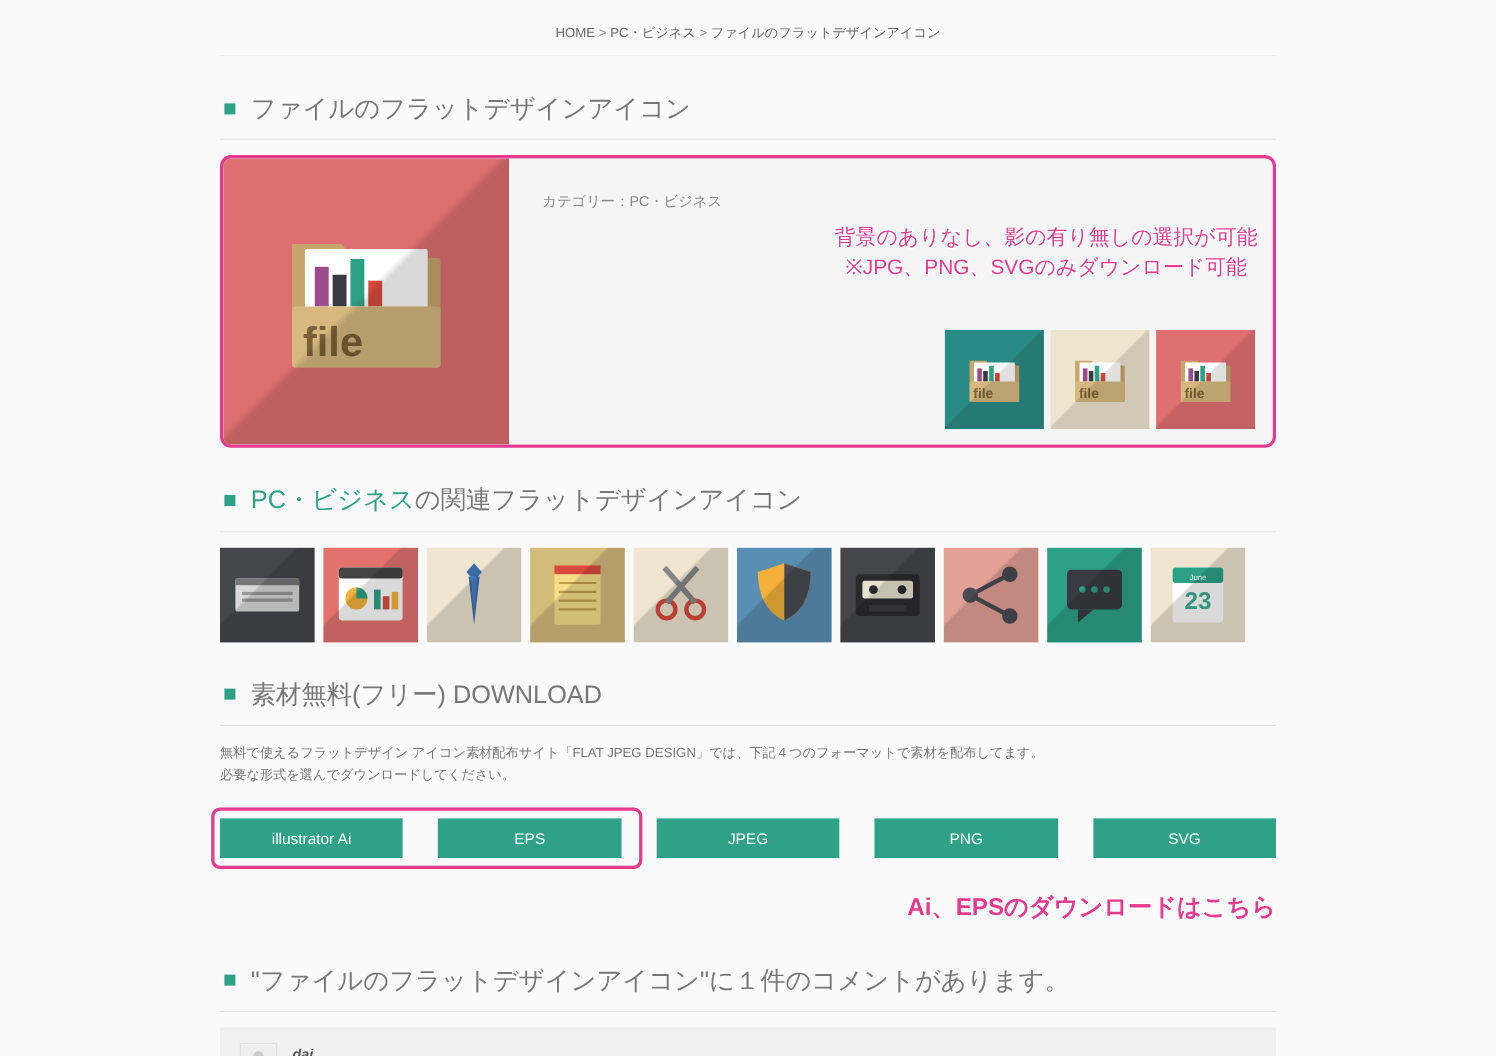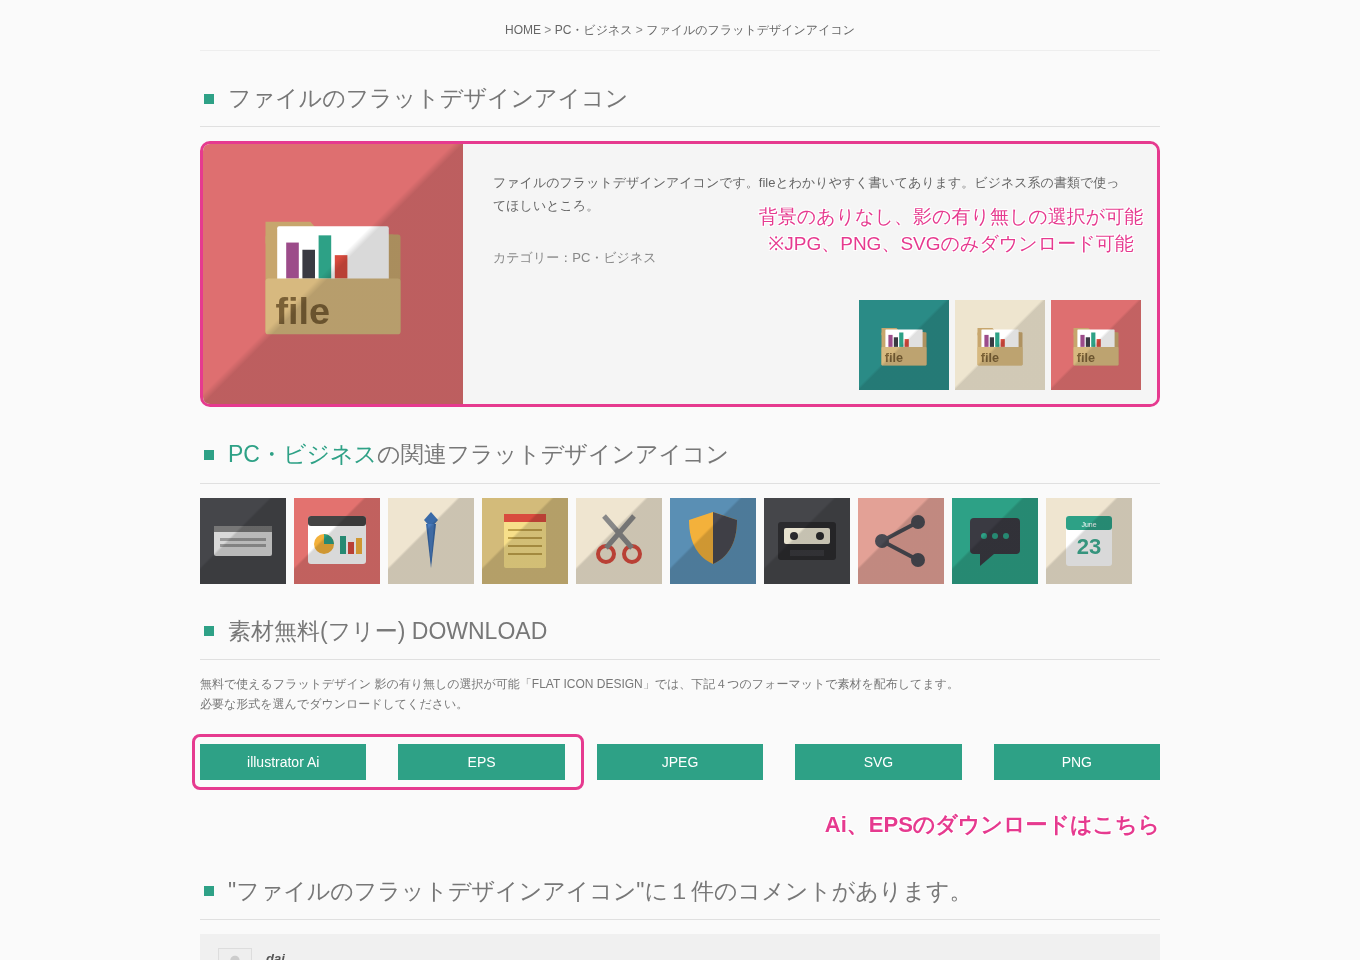--- a/index.html
+++ b/index.html
@@ -150,21 +150,20 @@
 
     <rect fill="#d7b97f" x="35" y="118" width="150" height="62" rx="3"></rect>
 
     <text x="46" y="168" font-family="Arial Black, Arial, sans-serif" font-weight="900" font-size="42" fill="#7b6136">file</text>
   </g>
 </svg></div>
         <div class="sweep-big"></div>
       </div>
     </div>
     <div class="hero-right">
-      <p class="hero-desc">ファイルのフラットデザインアイコンです。fileとわかりやすく書いてあります。ビジネス系の書類で使ってほしいところ。</p>
 
 
       <div class="cat-row">
         <span>カテゴリー：</span><span>PC・ビジネス</span>
       </div>
 
       <div class="variant-row">
         <a href="#" class="thumb t1">
             <div class="folder-wrap small"><svg style="" width="220" height="220" viewBox="0 0 220 220">
   <g>
@@ -312,31 +311,31 @@
           <text x="43" y="29" font-size="7" text-anchor="middle" fill="#fff" font-family="Arial">June</text>
           <text x="43" y="56" font-size="22" text-anchor="middle" fill="#3fae93" font-weight="bold" font-family="Arial">23</text>
         </svg><div class="sweep"></div></a>
     </div>
 
   <h2 class="section-title">
     <span class="sq"></span>
     <span>素材無料(フリー) DOWNLOAD</span>
   </h2>
   <div class="dl-desc">
-    <div>無料で使えるフラットデザイン 影の有り無しの選択が可能「FLAT ICON DESIGN」では、下記４つのフォーマットで素材を配布してます。</div>
+    <div>無料で使えるフラットデザイン アイコン素材配布サイト「FLAT JPEG DESIGN」では、下記４つのフォーマットで素材を配布してます。</div>
     <div>必要な形式を選んでダウンロードしてください。</div>
   </div>
   <div class="dl-buttons-wrap">
     <div class="dl-highlight-box"></div>
     <div class="dl-buttons" id="dl-buttons">
         <button class="dl-btn">illustrator Ai</button>
         <button class="dl-btn">EPS</button>
         <button class="dl-btn">JPEG</button>
+        <button class="dl-btn">PNG</button>
         <button class="dl-btn">SVG</button>
-        <button class="dl-btn">PNG</button>
       </div>
   </div>
   <div class="dl-note">Ai、EPSのダウンロードはこちら</div>
 
   <h2 class="section-title">
     <span class="sq"></span>
     <span>"</span>
       <span>ファイルのフラットデザインアイコン</span>
       <span>"に１件のコメントがあります。</span>
   </h2>

